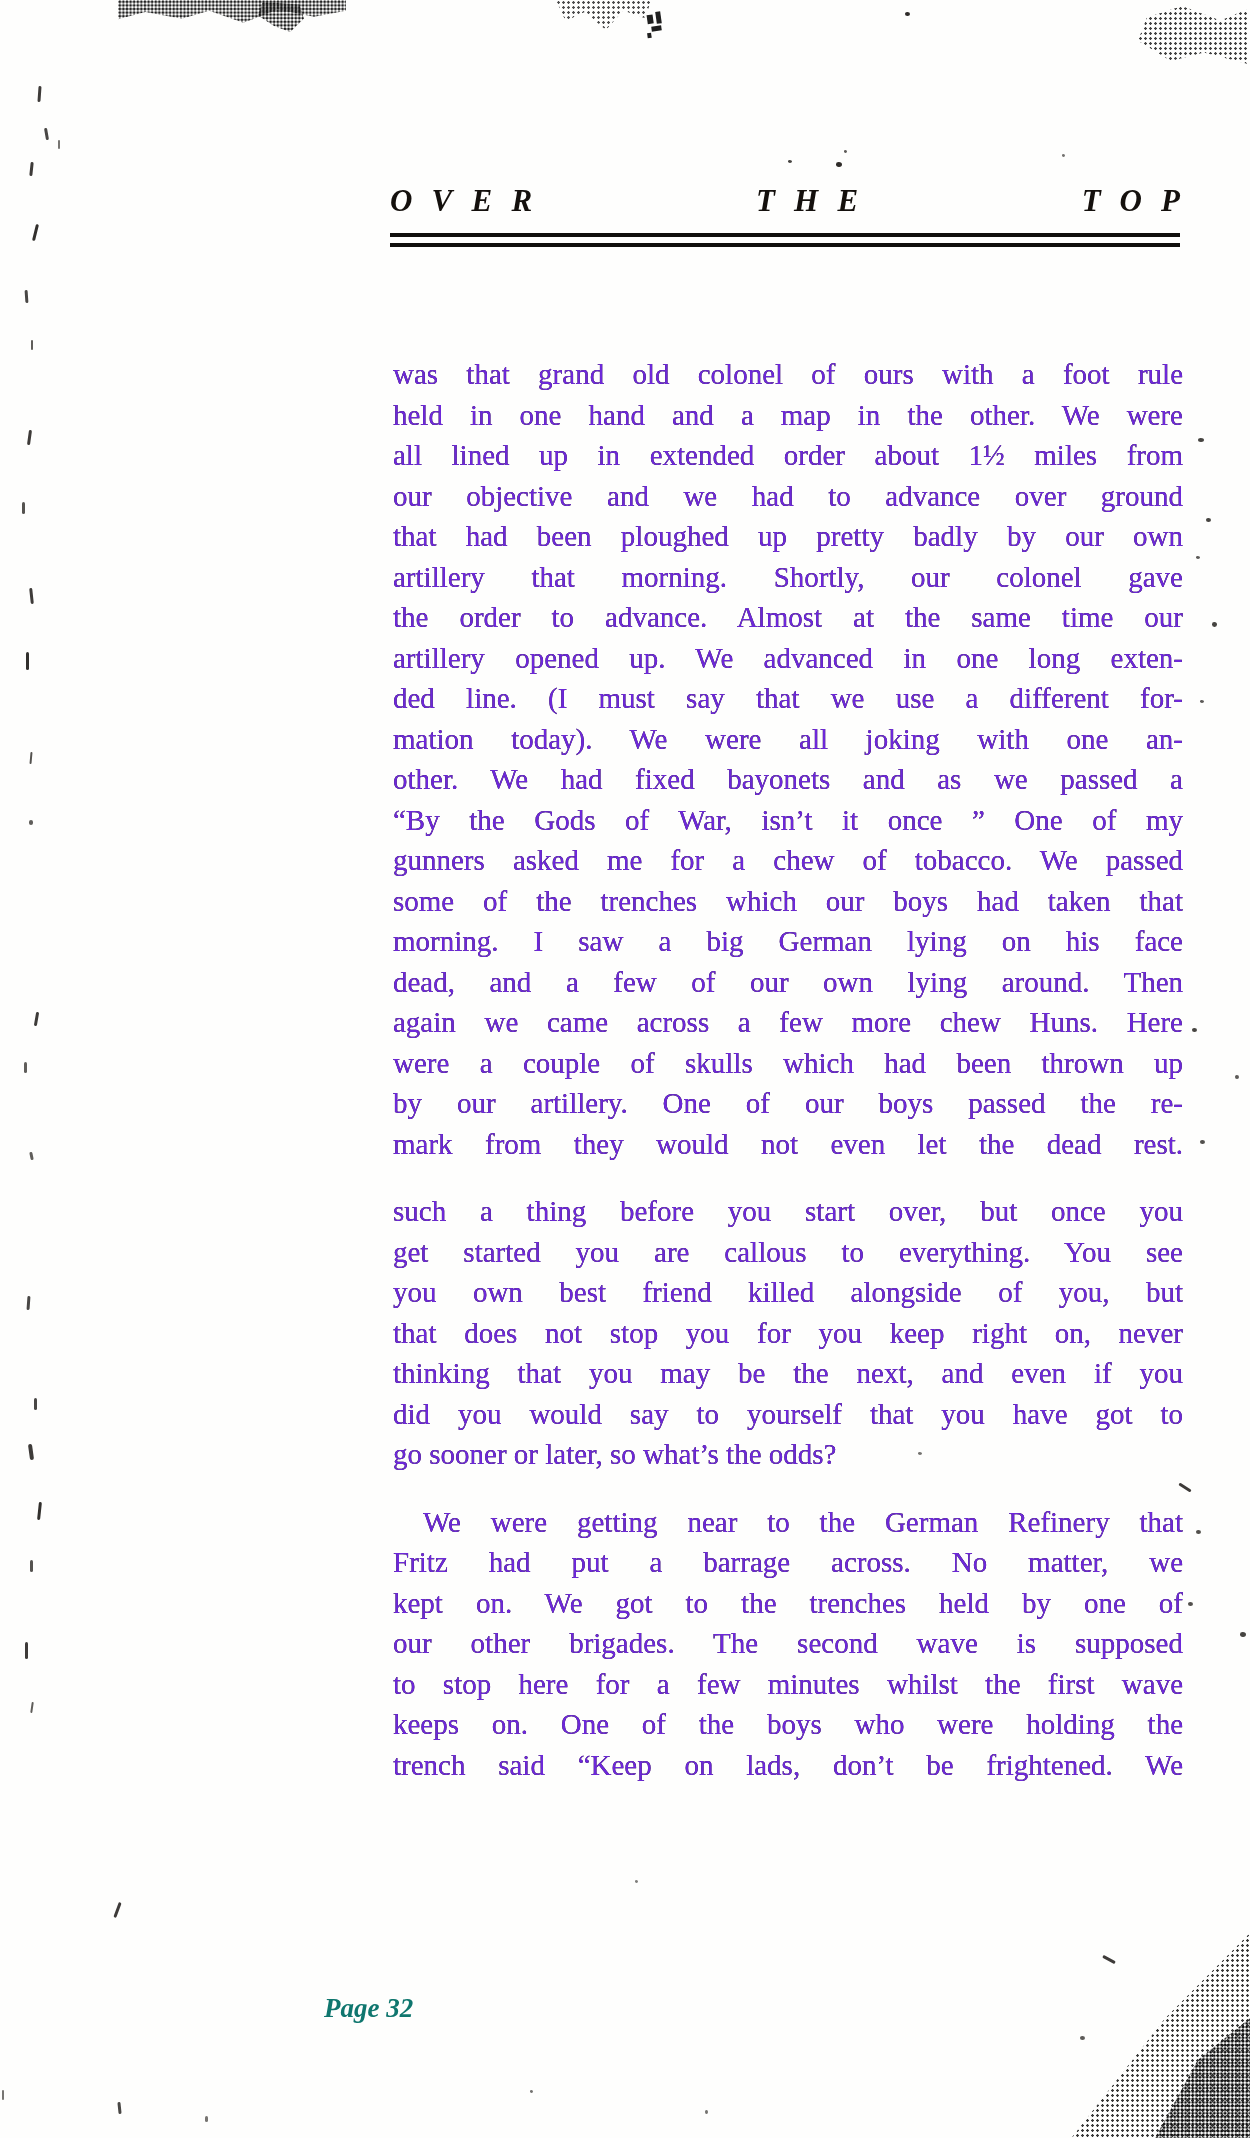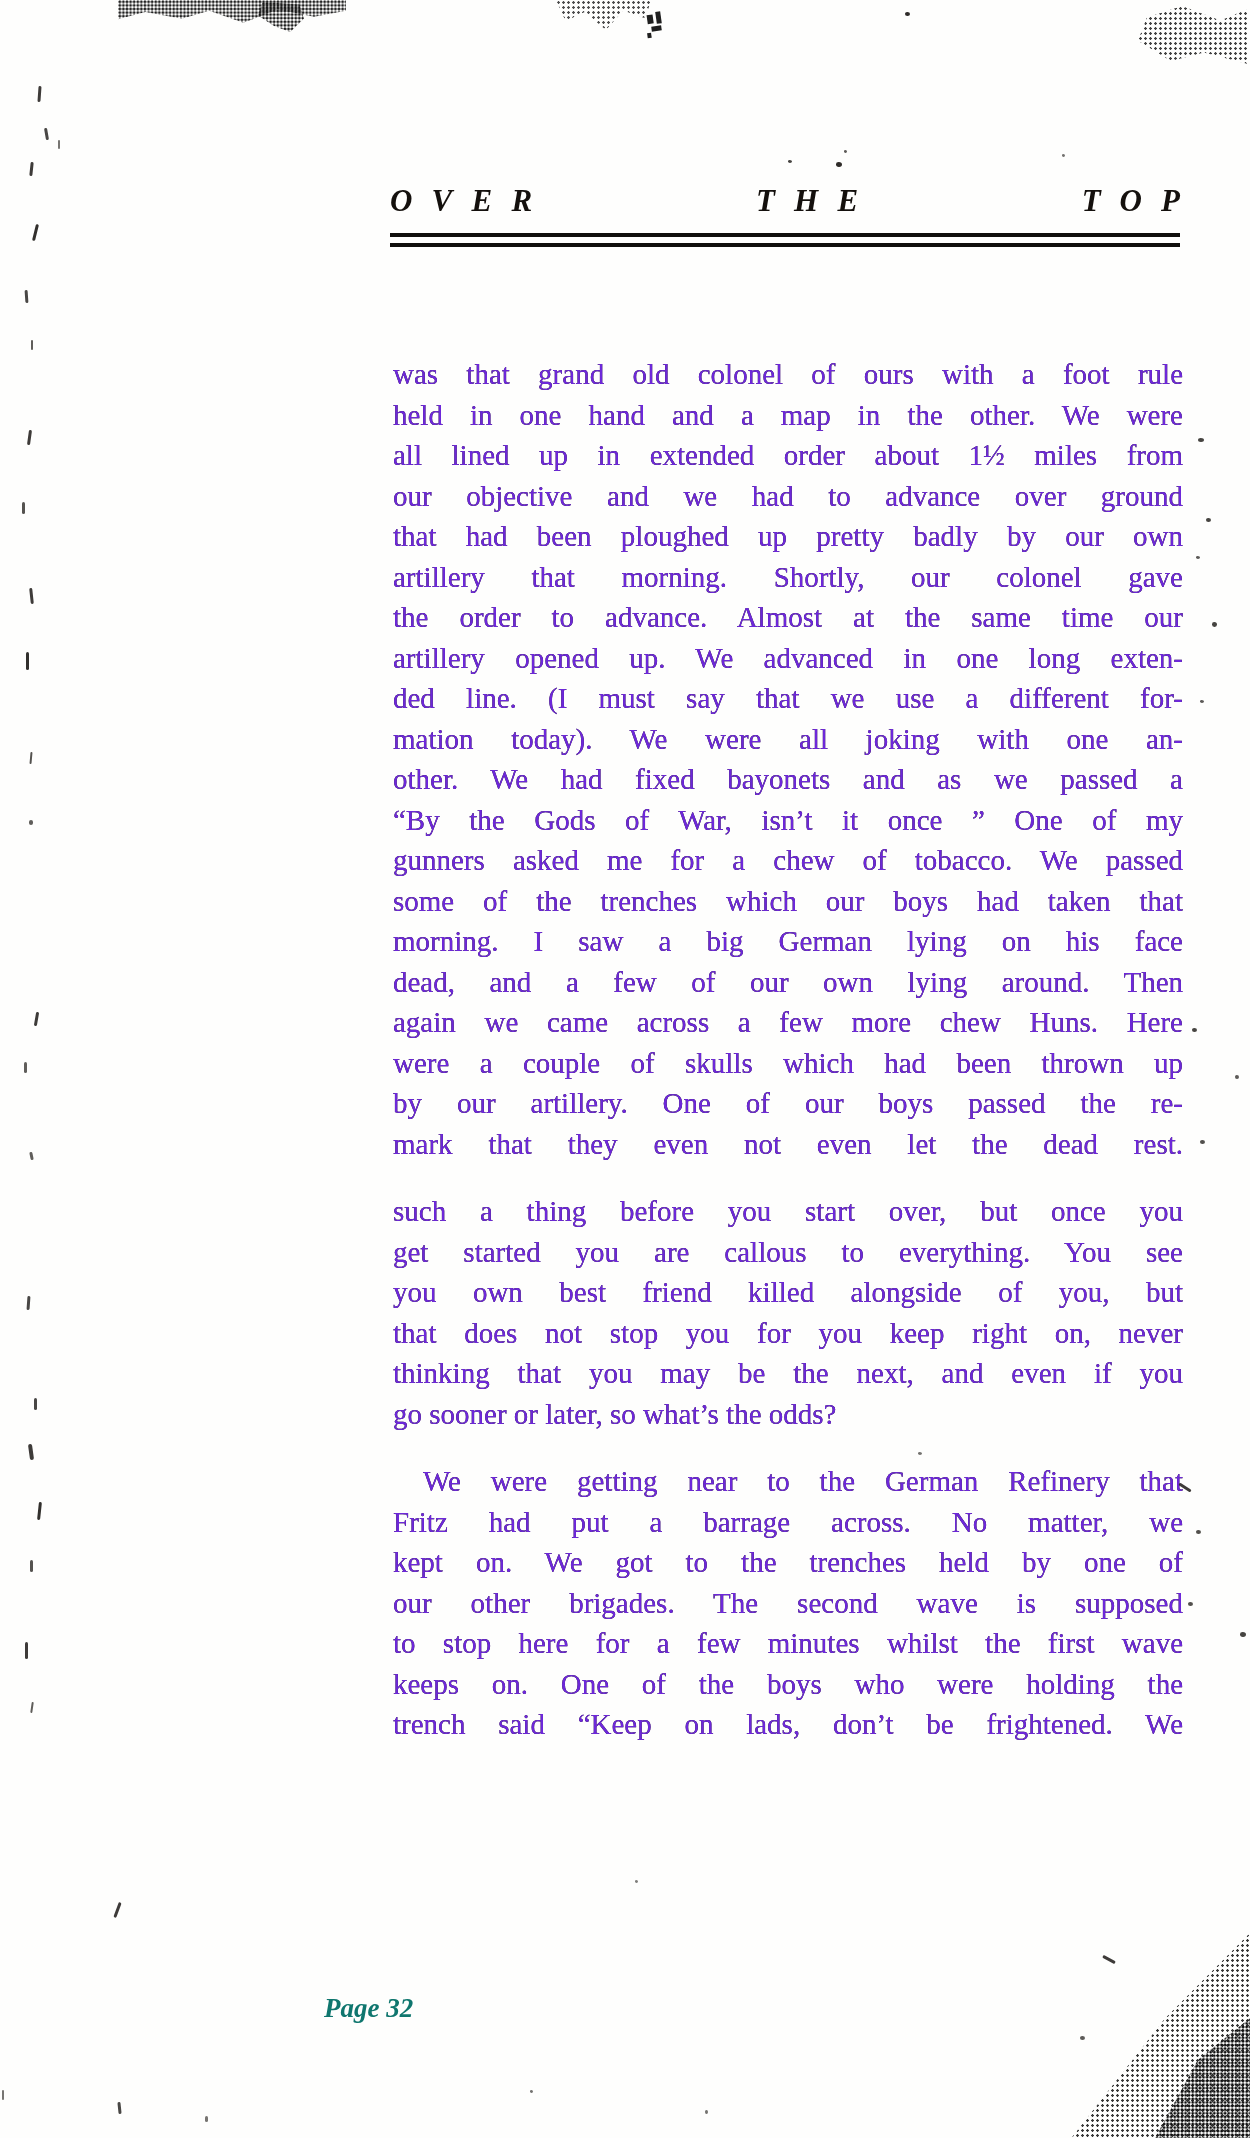--- a/index.html
+++ b/index.html
@@ -110,28 +110,29 @@
       <div class="pline">mation today).  We were all joking with one an-</div>
       <div class="pline">other.  We had fixed bayonets and as we passed a</div>
       <div class="pline">“By the Gods of War, isn’t it once ”  One of my</div>
       <div class="pline">gunners asked me for a chew of tobacco.  We passed</div>
       <div class="pline">some of the trenches which our boys had taken that</div>
       <div class="pline">morning.  I saw a big German lying on his face</div>
       <div class="pline">dead, and a few of our own lying around.  Then</div>
       <div class="pline">again we came across a few more chew Huns.  Here</div>
       <div class="pline">were a couple of skulls which had been thrown up</div>
       <div class="pline">by our artillery.  One of our boys passed the re-</div>
-      <div class="pline">mark that they even not even let the dead rest.</div>
+      <div class="pline">mark from they would not even let the dead rest.</div>
     </div>
     <div class="para">
       <div class="pline">such a thing before you start over, but once you</div>
       <div class="pline">get started you are callous to everything.  You see</div>
       <div class="pline">you own best friend killed alongside of you, but</div>
       <div class="pline">that does not stop you for you keep right on, never</div>
       <div class="pline">thinking that you may be the next, and even if you</div>
+      <div class="pline">did you would say to yourself that you have got to</div>
       <div class="pline no-just">go sooner or later, so what’s the odds?</div>
     </div>
     <div class="para">
       <div class="pline indent">We were getting near to the German Refinery that</div>
       <div class="pline">Fritz had put a barrage across.  No matter, we</div>
       <div class="pline">kept on.  We got to the trenches held by one of</div>
       <div class="pline">our other brigades.  The second wave is supposed</div>
       <div class="pline">to stop here for a few minutes whilst the first wave</div>
       <div class="pline">keeps on.  One of the boys who were holding the</div>
       <div class="pline">trench said “Keep on lads, don’t be frightened.  We</div>

